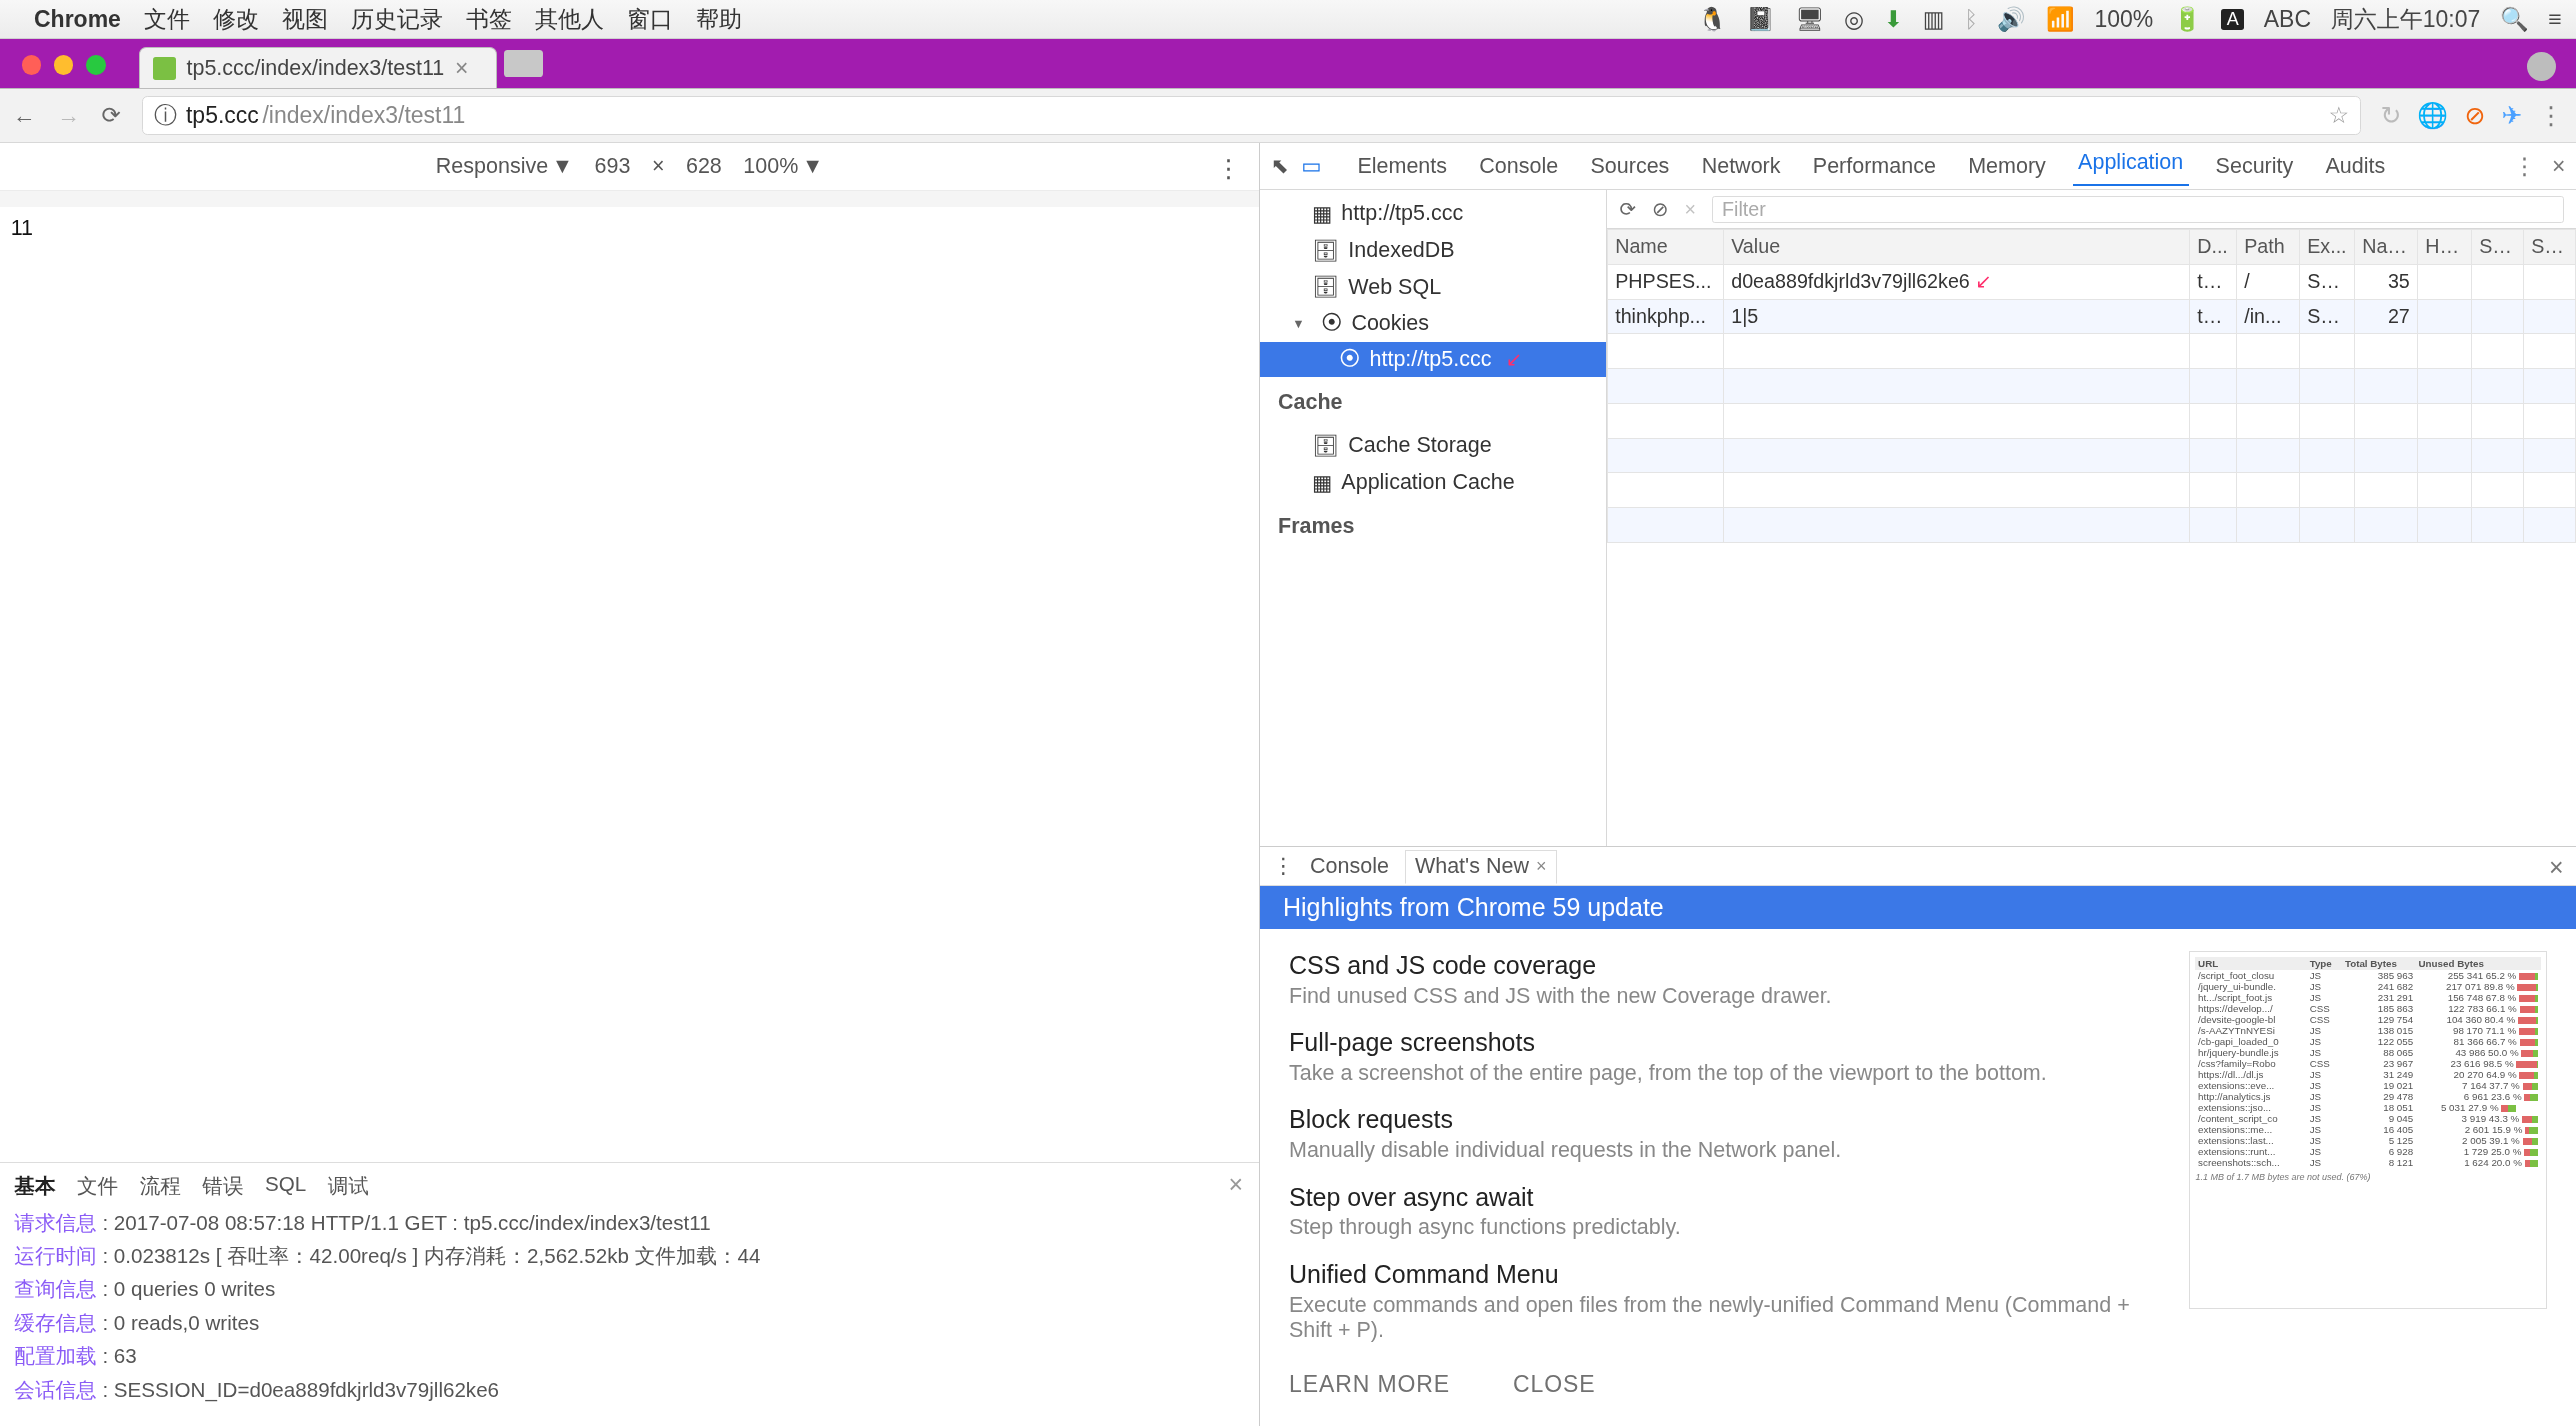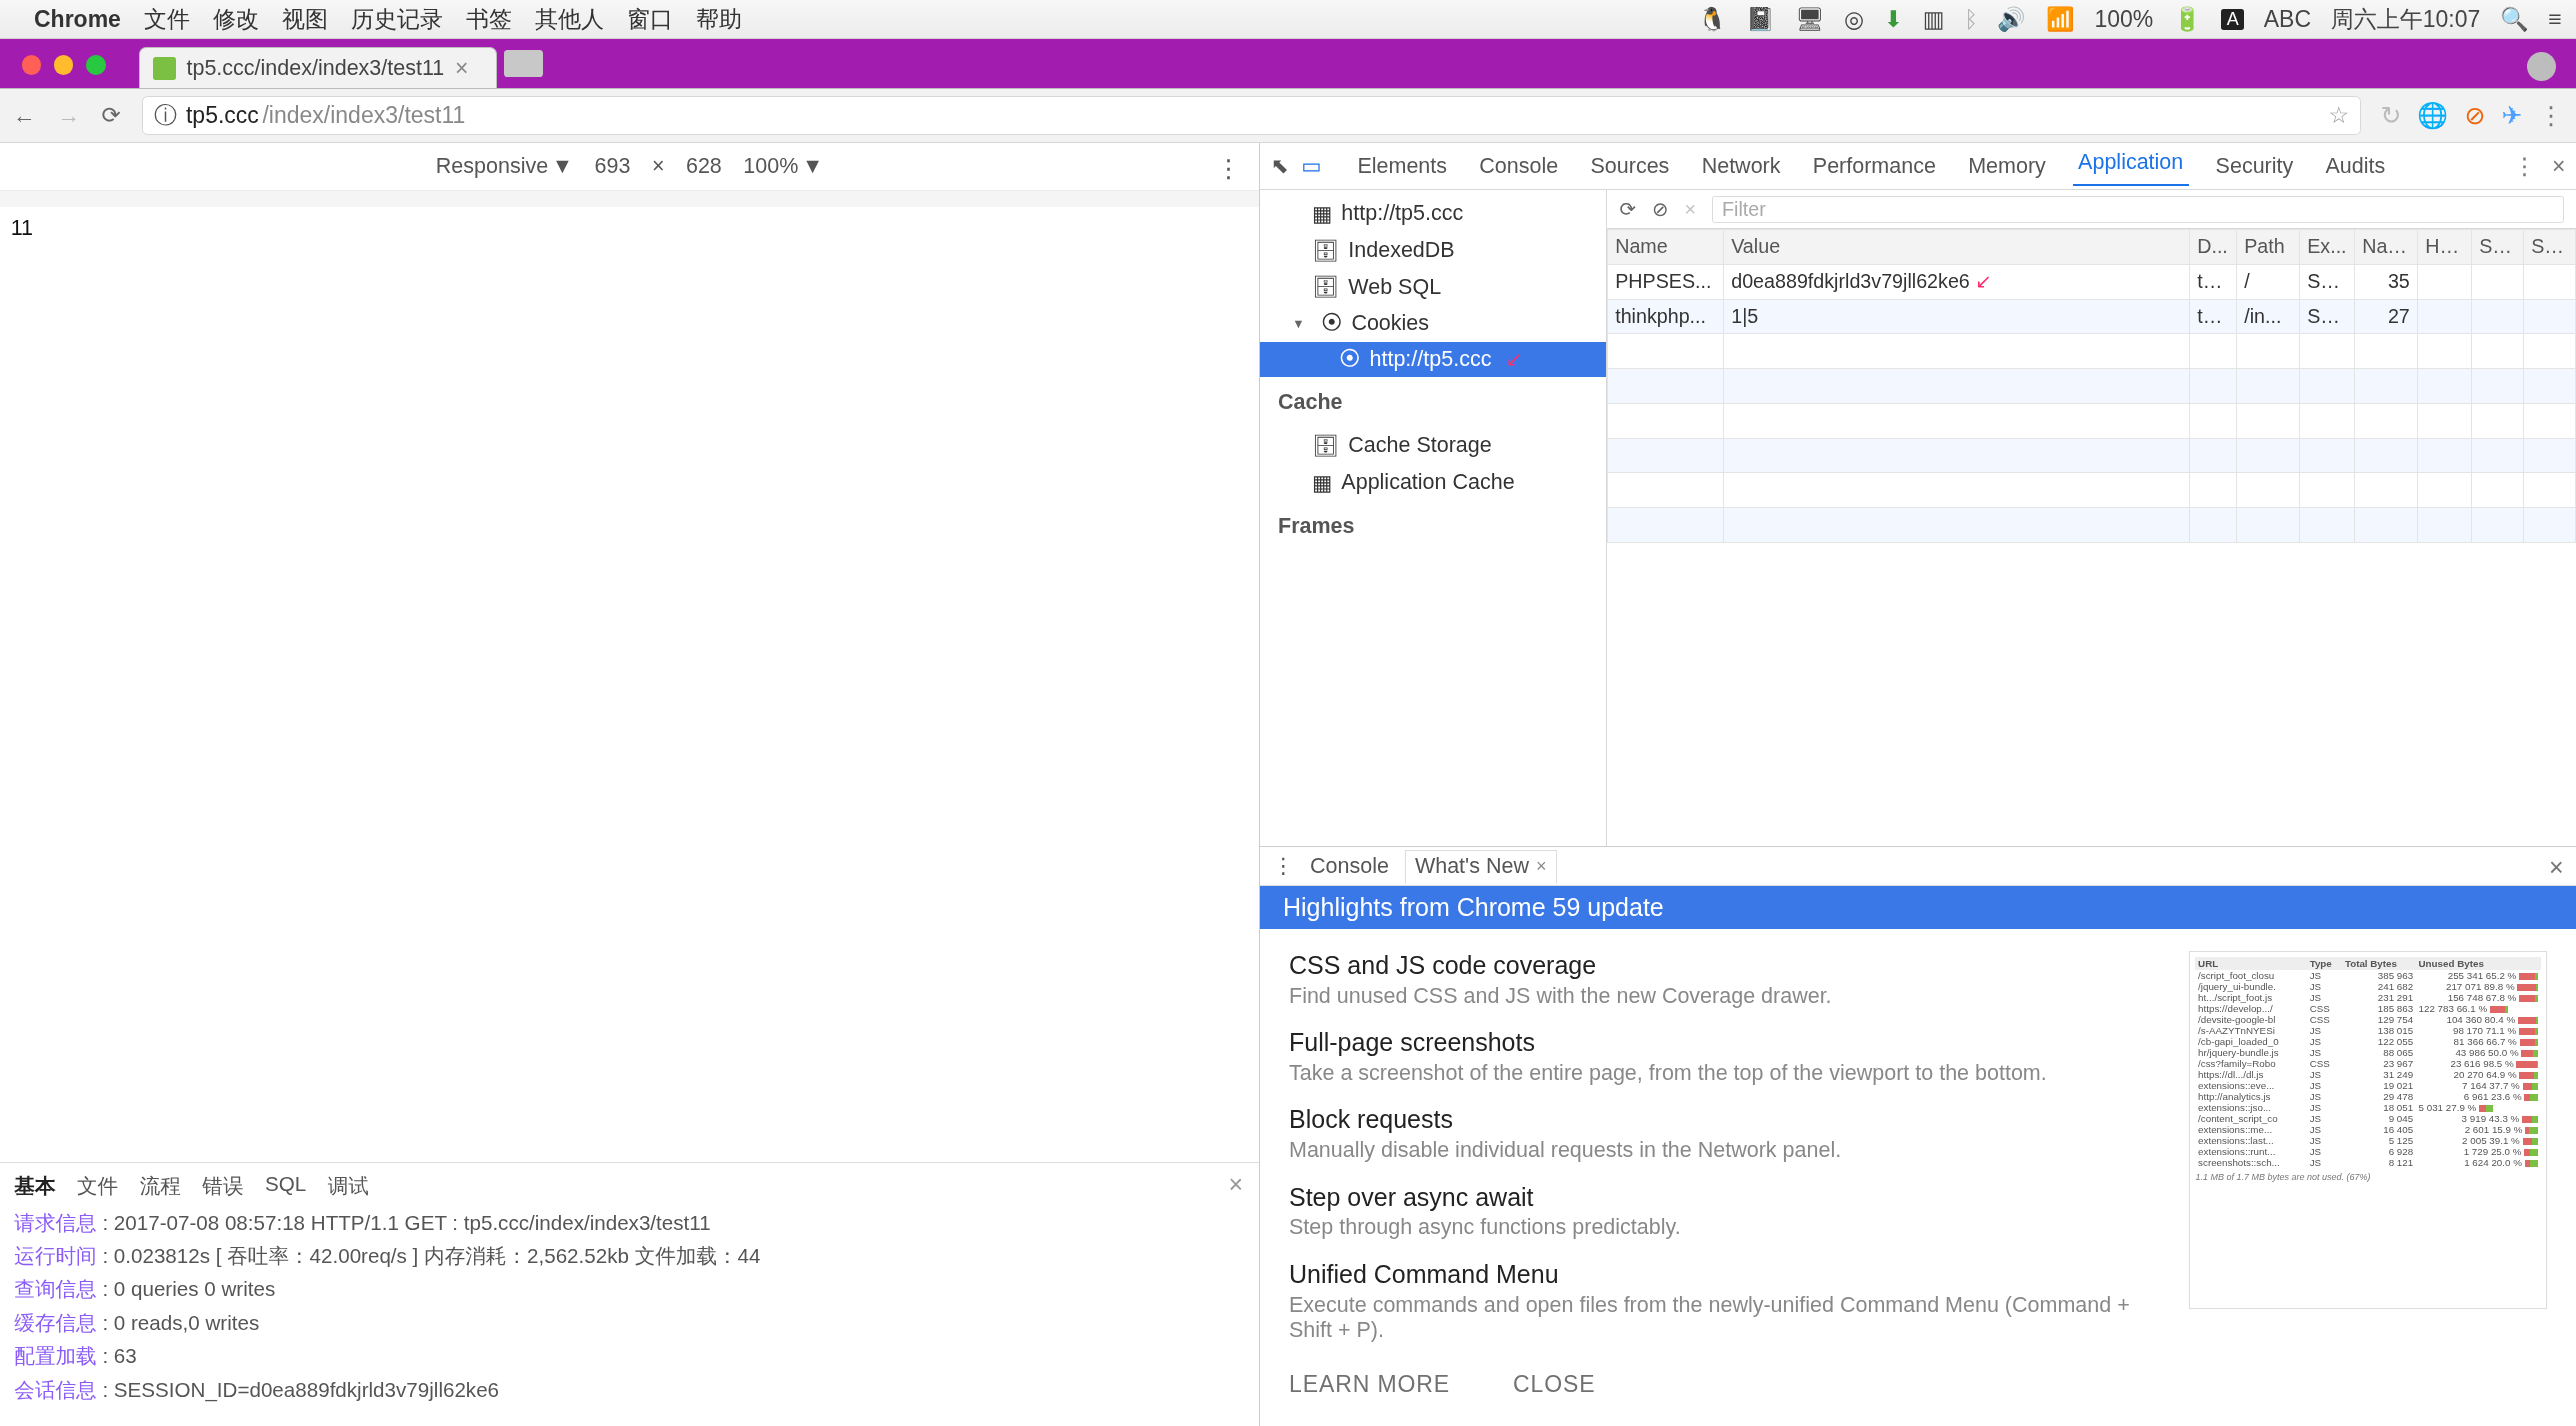--- a/index.html
+++ b/index.html
@@ -475,21 +475,21 @@
                 <tr>
                   <td>ht.../script_foot.js</td>
                   <td>JS</td>
                   <td style="text-align:right">231 291</td>
                   <td style="text-align:right">156 748 67.8 % <span class="bar" style="width:15.7px"></span><span class="bar g" style="width:3.2px"></span></td>
                 </tr>
                 <tr>
                   <td>https://develop.../</td>
                   <td>CSS</td>
                   <td style="text-align:right">185 863</td>
-                  <td style="">122 783 66.1 % <span class="bar" style="width:15px"></span><span class="bar g" style="width:3.4px"></span></td>
+                  <td style="text-align:right">122 783 66.1 % <span class="bar" style="width:15px"></span><span class="bar g" style="width:3.4px"></span></td>
                 </tr>
                 <tr>
                   <td>/devsite-google-bl</td>
                   <td>CSS</td>
                   <td style="text-align:right">129 754</td>
                   <td style="text-align:right">104 360 80.4 % <span class="bar" style="width:18px"></span><span class="bar g" style="width:2.1px"></span></td>
                 </tr>
                 <tr>
                   <td>/s-AAZYTnNYESi</td>
                   <td>JS</td>
@@ -529,21 +529,21 @@
                 <tr>
                   <td>http://analytics.js</td>
                   <td>JS</td>
                   <td style="text-align:right">29 478</td>
                   <td style="text-align:right">6 961 23.6 % <span class="bar" style="width:5.6px"></span><span class="bar g" style="width:8px"></span></td>
                 </tr>
                 <tr>
                   <td>extensions::jso...</td>
                   <td>JS</td>
                   <td style="text-align:right">18 051</td>
-                  <td style="text-align:left">5 031 27.9 % <span class="bar" style="width:6.7px"></span><span class="bar g" style="width:7.5px"></span></td>
+                  <td style="text-align:center">5 031 27.9 % <span class="bar" style="width:6.7px"></span><span class="bar g" style="width:7.5px"></span></td>
                 </tr>
                 <tr>
                   <td>/content_script_co</td>
                   <td>JS</td>
                   <td style="text-align:right">9 045</td>
                   <td style="text-align:right">3 919 43.3 % <span class="bar" style="width:10px"></span><span class="bar g" style="width:5.9px"></span></td>
                 </tr>
                 <tr>
                   <td>extensions::me...</td>
                   <td>JS</td>

